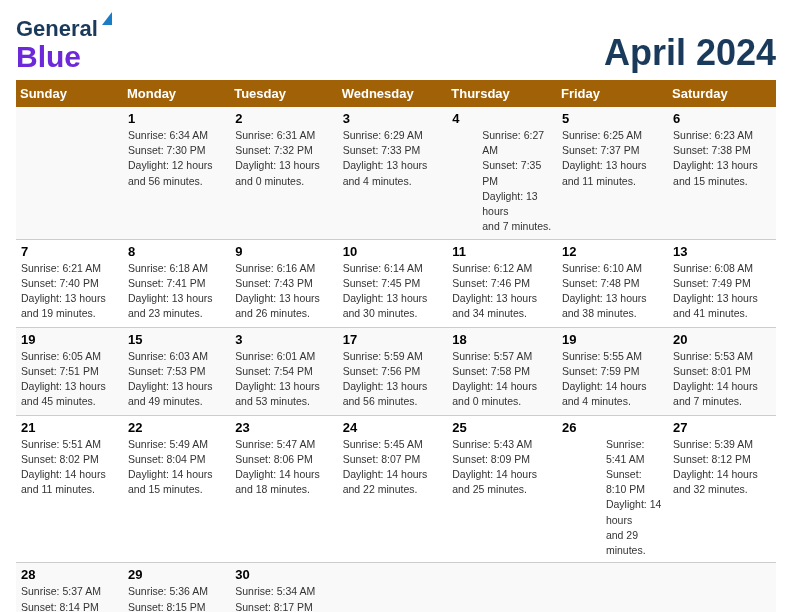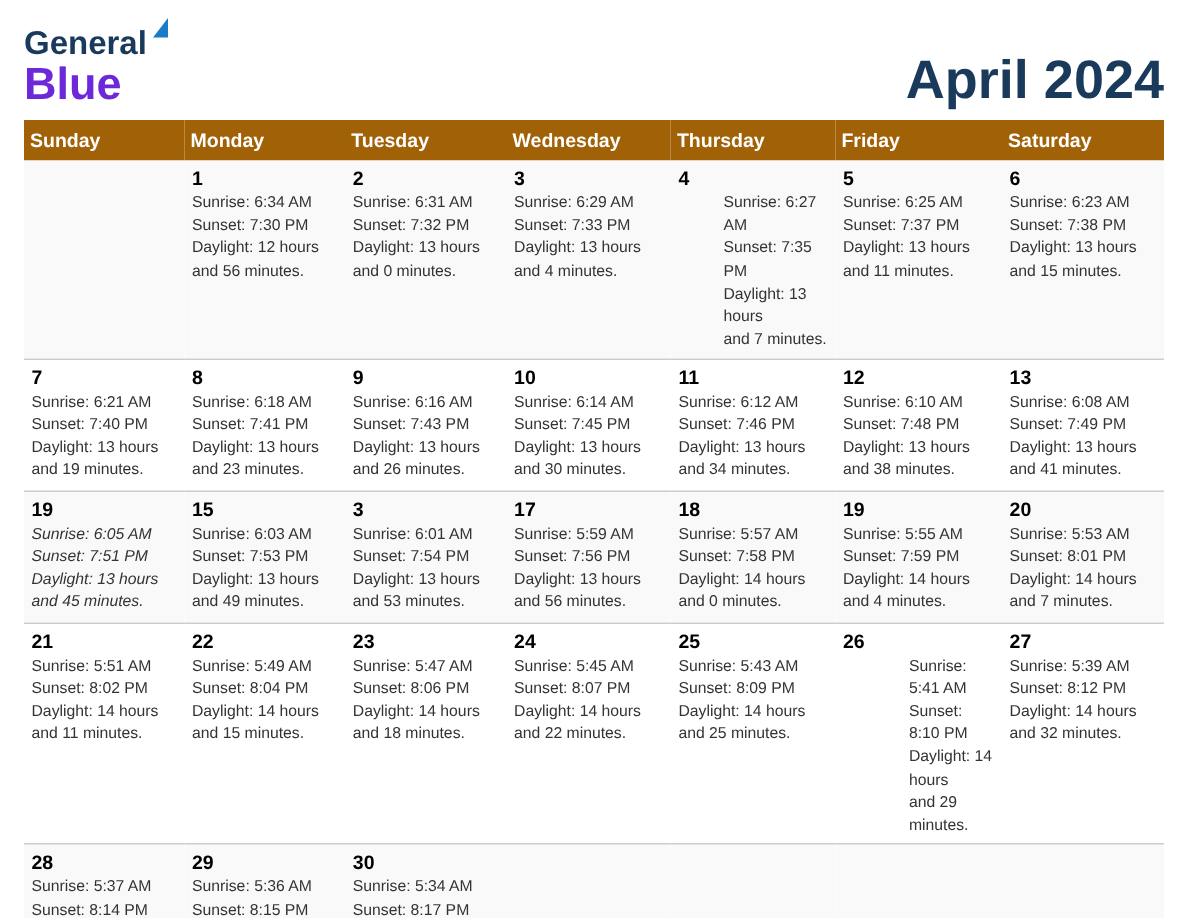--- a/index.html
+++ b/index.html
@@ -195,21 +195,21 @@
           <span class="day-num">13</span>
           <div class="cell-text" style="white-space: pre-line;">Sunrise: 6:08 AM
 Sunset: 7:49 PM
 Daylight: 13 hours
 and 41 minutes.</div>
         </td>
       </tr>
       <tr style="height: 88px;">
         <td>
           <span class="day-num">19</span>
-          <div class="cell-text" style="white-space: pre-line; font-style: italic;">Sunrise: 6:05 AM
+          <div class="cell-text" style="white-space: pre-line;">Sunrise: 6:05 AM
 Sunset: 7:51 PM
 Daylight: 13 hours
 and 45 minutes.</div>
         </td>
         <td>
           <span class="day-num">15</span>
           <div class="cell-text" style="white-space: pre-line;">Sunrise: 6:03 AM
 Sunset: 7:53 PM
 Daylight: 13 hours
 and 49 minutes.</div>

